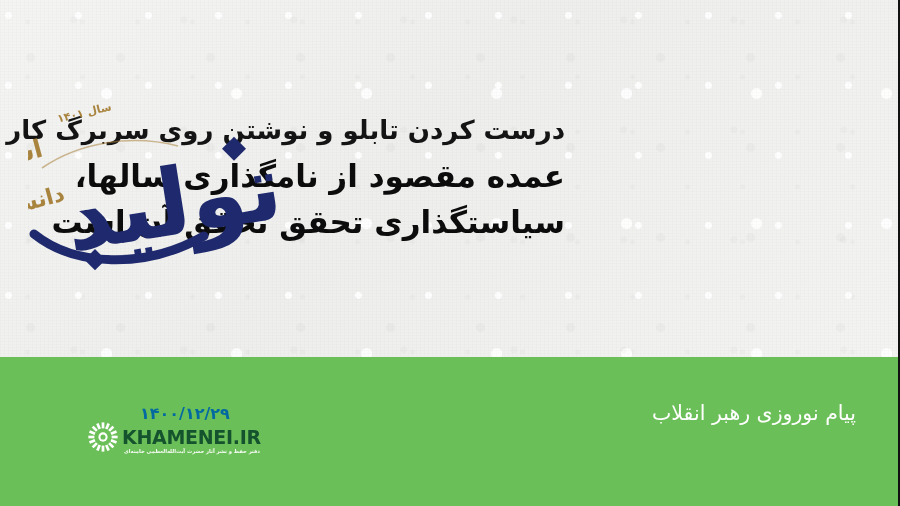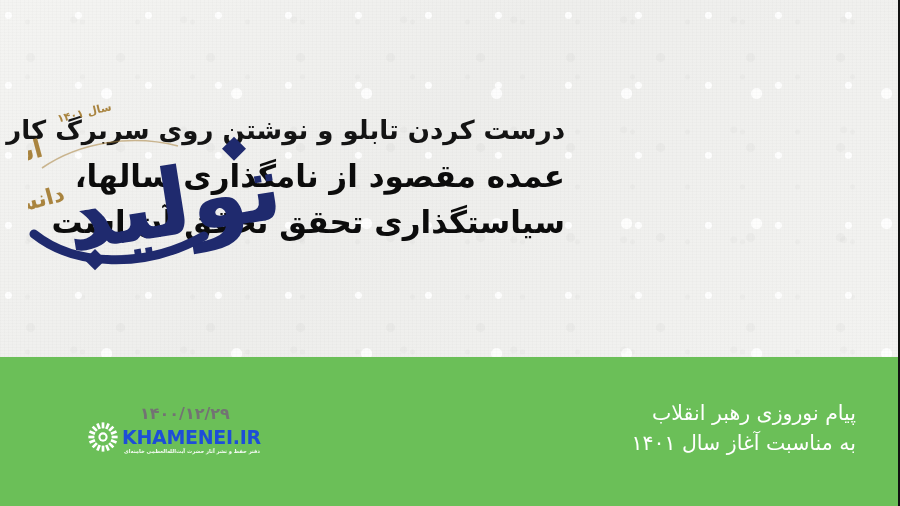--- a/index.html
+++ b/index.html
@@ -128,21 +128,21 @@
     z-index: 6;
     direction: ltr;
   }
 
   .brand-date {
     position: absolute;
     left: 52px;
     top: 0;
     font-size: 16px;
     font-weight: 700;
-    color: #737373;
+    color: #0369a1;
     letter-spacing: 0.5px;
     direction: ltr;
     white-space: nowrap;
   }
 
   .brand-row {
     position: absolute;
     left: 0;
     top: 18px;
     display: flex;
@@ -154,21 +154,21 @@
     width: 30px;
     height: 30px;
     flex: none;
   }
   .brand-mark svg { display: block; width: 30px; height: 30px; }
 
   .brand-text {
     display: block;
     font-size: 19px;
     font-weight: 700;
-    color: #1d4ed8;
+    color: #14532d;
     letter-spacing: -0.3px;
     line-height: 1;
     white-space: nowrap;
   }
 
   .brand-tagline {
     position: absolute;
     left: 36px;
     top: 44px;
     font-size: 5.2px;
@@ -215,21 +215,20 @@
   <div class="quote-block">
     <p class="quote-lead">درست کردن تابلو و نوشتن روی سربرگ کار نیست...</p>
     <p class="quote-main">عمده مقصود از نامگذاری سالها،</p>
     <p class="quote-main">سیاستگذاری تحقق تحقق آن است</p>
   </div>
 
   <div class="footer-band"></div>
 
   <div class="footer-caption">
     <div class="cap-line">پیام نوروزی رهبر انقلاب</div>
-    <div class="cap-line">به مناسبت آغاز سال ۱۴۰۱</div>
   </div>
 
   <div class="brand-block">
     <div class="brand-date">۱۴۰۰/۱۲/۲۹</div>
 
     <div class="brand-row">
       <span class="brand-mark">
         <svg viewBox="0 0 40 40" xmlns="http://www.w3.org/2000/svg" role="img" aria-label="gear starburst emblem">
           <g fill="#ffffff">
             <circle cx="20" cy="20" r="6.2"></circle>

